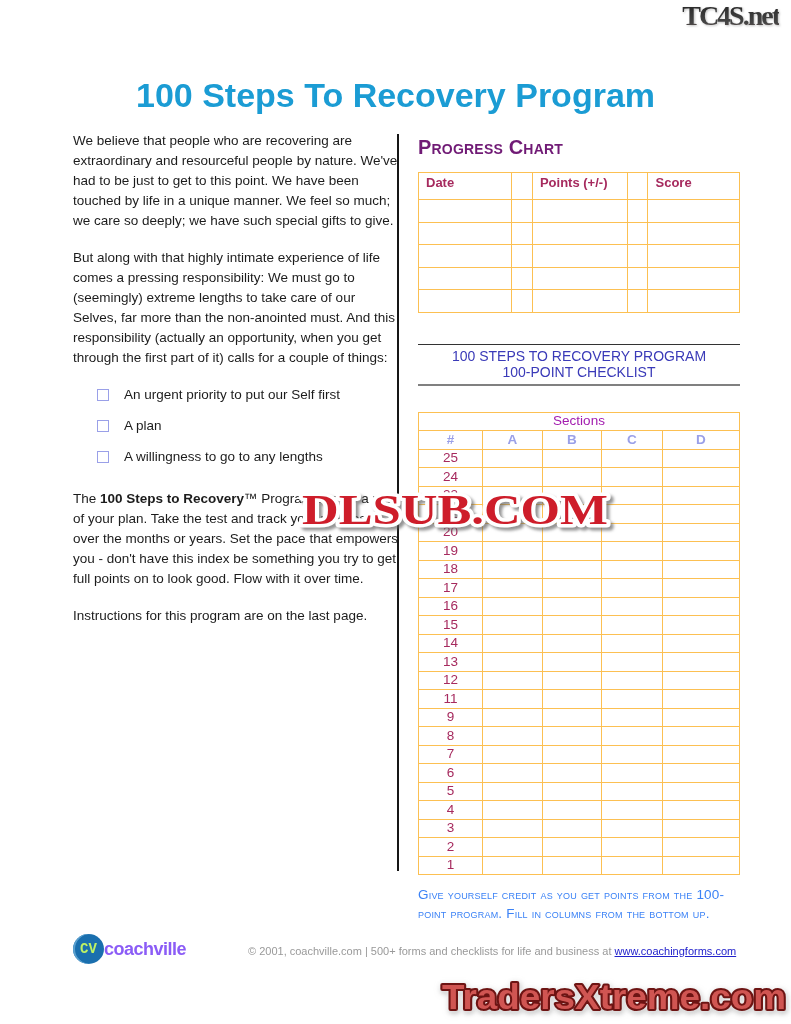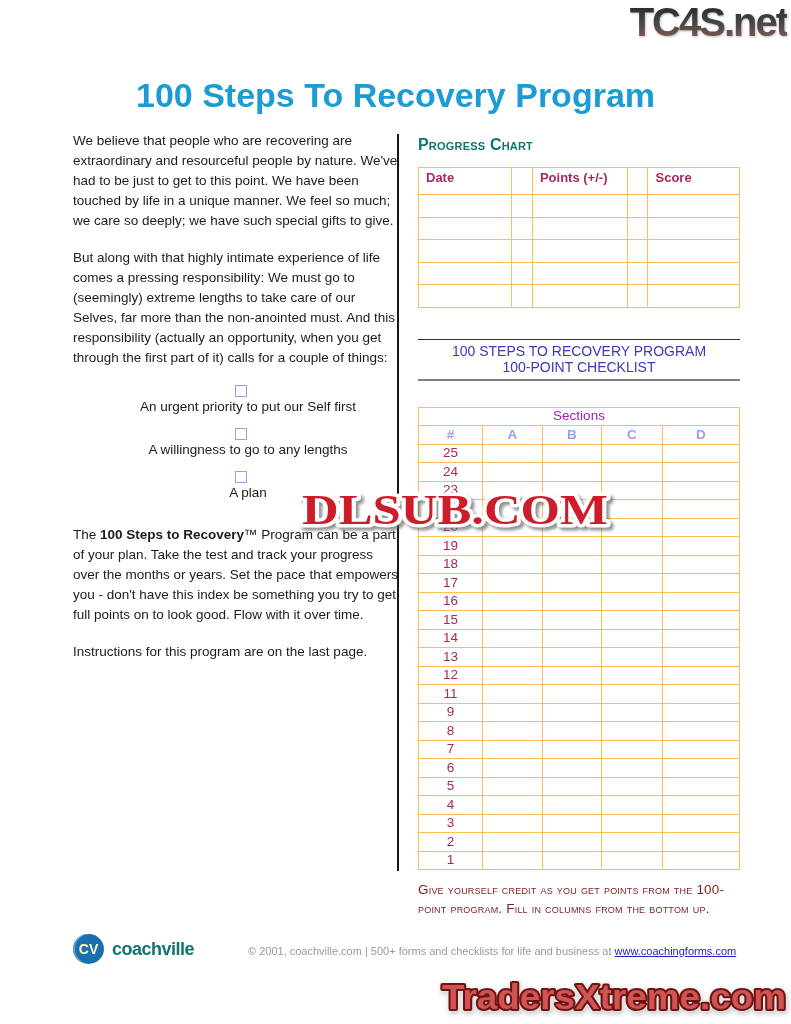--- a/index.html
+++ b/index.html
@@ -2,49 +2,49 @@
 <html><head>
 <meta charset="utf-8">
 <style>
   html,body{margin:0;padding:0;background:#ffffff;}
   .page{
     position:relative;width:791px;height:1024px;background:#ffffff;overflow:hidden;
     font-family:"Liberation Sans",sans-serif;color:#1c1c1c;
   }
   
   .wm-top{
-    position:absolute;top:0px;right:4px;height:50px;
-    font-family:Liberation Sans, sans-serif;font-weight:bold;font-size:40px;letter-spacing:-2px;
+    position:absolute;top:0px;right:12px;height:50px;
+    font-family:Liberation Serif, serif;font-weight:bold;font-size:28px;letter-spacing:-2px;
     background:linear-gradient(180deg,#2d2d2d 15%,#454545 45%,#9a6158 92%);
     -webkit-background-clip:text;background-clip:text;color:transparent;
     filter:drop-shadow(1px 1px 1px rgba(0,0,0,0.25));
   }
   .wm-mid{position:absolute;left:250px;top:482px;margin-left:48px;}
   .wm-bottom{position:absolute;left:438px;top:974px;}
   
   .title{
     position:absolute;top:76px;left:0;width:100%;text-align:center;
     font-size:34px;font-weight:bold;color:#1b9cd4;letter-spacing:0px;
   }
   
   .divider{position:absolute;left:397px;top:134px;width:2px;height:737px;background:#161616;}
   
   .leftcol{position:absolute;left:73px;top:131px;width:326px;font-size:13.5px;line-height:20px;}
   .leftcol p{margin:0 0 17px 0;}
   .check-list{margin:14px 0 22px 0;}
-  .check-item{display:flex;align-items:center;margin:0 0 11px 24px;flex-direction:column;}
+  .check-item{display:flex;align-items:center;margin:0 0 11px 24px;}
   .checkbox{
     width:10px;height:10px;border:1.5px solid #9aa0e8;display:inline-block;
     margin-right:15px;flex:0 0 auto;background:#fff;
   }
   .p-instructions{margin-top:35px;}
   
   .rightcol{position:absolute;left:418px;top:136px;width:322px;}
   .progress-heading{
-    font-variant:small-caps;font-weight:bold;font-size:16px;color:#0f766e;letter-spacing:0.2px;
+    font-variant:small-caps;font-weight:bold;font-size:20px;color:#701a75;letter-spacing:0.2px;
   }
   table{border-collapse:collapse;table-layout:fixed;width:100%;}
   .progress-table{margin-top:13px;}
   .progress-table th,.progress-table td{
     border:1px solid #fcc052;height:14.5px;padding:0 0 7px 7px;
     font-size:13px;text-align:left;vertical-align:middle;
   }
   .progress-table th{height:19px;color:#a62a5e;font-weight:bold;}
   .banner{
     margin-top:31px;border-top:1.5px solid #333;border-bottom:2.5px solid #808080;
@@ -52,31 +52,32 @@
   }
   .sections-table{margin-top:26px;}
   .sections-table th,.sections-table td{
     border:1px solid #fcc052;height:17.5px;padding:0;text-align:center;vertical-align:middle;
     font-size:13.5px;line-height:16px;
   }
   .sections-title{color:#a21caf;font-weight:normal;font-size:14px;height:17px;}
   .letters th{color:#9aa0e8;font-weight:bold;height:17.5px;}
   .sections-table td.rownum{color:#a62a5e;}
   .note{
-    margin-top:11px;width:312px;color:#7f1d1d;font-variant:small-caps;
+    margin-top:11px;width:312px;color:#3b82f6;font-variant:small-caps;
     font-size:13.5px;line-height:18.5px;letter-spacing:0.2px;
   }
   
   .footer-logo{position:absolute;left:73px;top:934px;display:flex;align-items:center;}
   .cv-circle{
-    width:31px;height:30px;border-radius:50%;background:#1a6fae;color:#fef9c3;
+    width:31px;height:30px;border-radius:50%;background:#1a6fae;color:#bef264;
     font-weight:bold;font-size:14px;display:flex;align-items:center;justify-content:center;
     box-shadow:inset 2px 0 0 #5aa0cf;
-  }
-  .cv-name{margin-left:8px;font-size:18px;font-weight:bold;color:#0f766e;letter-spacing:-0.5px;}
+    font-family:Liberation Mono, monospace;
+  }
+  .cv-name{margin-left:0;font-size:18px;font-weight:bold;color:#8b5cf6;letter-spacing:-0.5px;}
   .footer-copy{
     position:absolute;left:248px;top:945px;font-size:11px;color:#999;white-space:nowrap;
   }
   .footer-copy a{color:#2222cc;text-decoration:underline;}
 </style>
 </head>
 <body>
 
 <div class="page">
 
@@ -89,25 +90,25 @@
   <div class="leftcol">
     <p>We believe that people who are recovering are extraordinary and resourceful people by nature. We've had to be just to get to this point. We have been touched by life in a unique manner.  We feel so much; we care so deeply; we have such special gifts to give.</p>
     <p>But along with that highly intimate experience of life comes a pressing responsibility:  We must go to (seemingly) extreme lengths to take care of our Selves, far more than the non-anointed must.  And this responsibility (actually an opportunity, when you get through the first part of it) calls for a couple of things:</p>
     <div class="check-list">
       <div class="check-item">
         <span class="checkbox"></span>
         <span>An urgent priority to put our Self first</span>
       </div>
       <div class="check-item">
         <span class="checkbox"></span>
-        <span>A willingness to go to any lengths</span>
+        <span>A plan</span>
       </div>
       <div class="check-item">
         <span class="checkbox"></span>
-        <span>A plan</span>
+        <span>A willingness to go to any lengths</span>
       </div>
     </div>
     <p><span>The </span><b>100 Steps to Recovery</b><span>™</span><span> Program can be a part of your plan.  Take the test and track your progress over the months or years.  Set the pace that empowers you - don't have this index be something you try to get full points on to look good.  Flow with it over time.</span></p>
     <p class="p-instructions">Instructions for this program are on the last page.</p>
   </div>
 
   <div class="rightcol">
     <div class="progress-heading">Progress Chart</div>
 
     <table class="progress-table">

